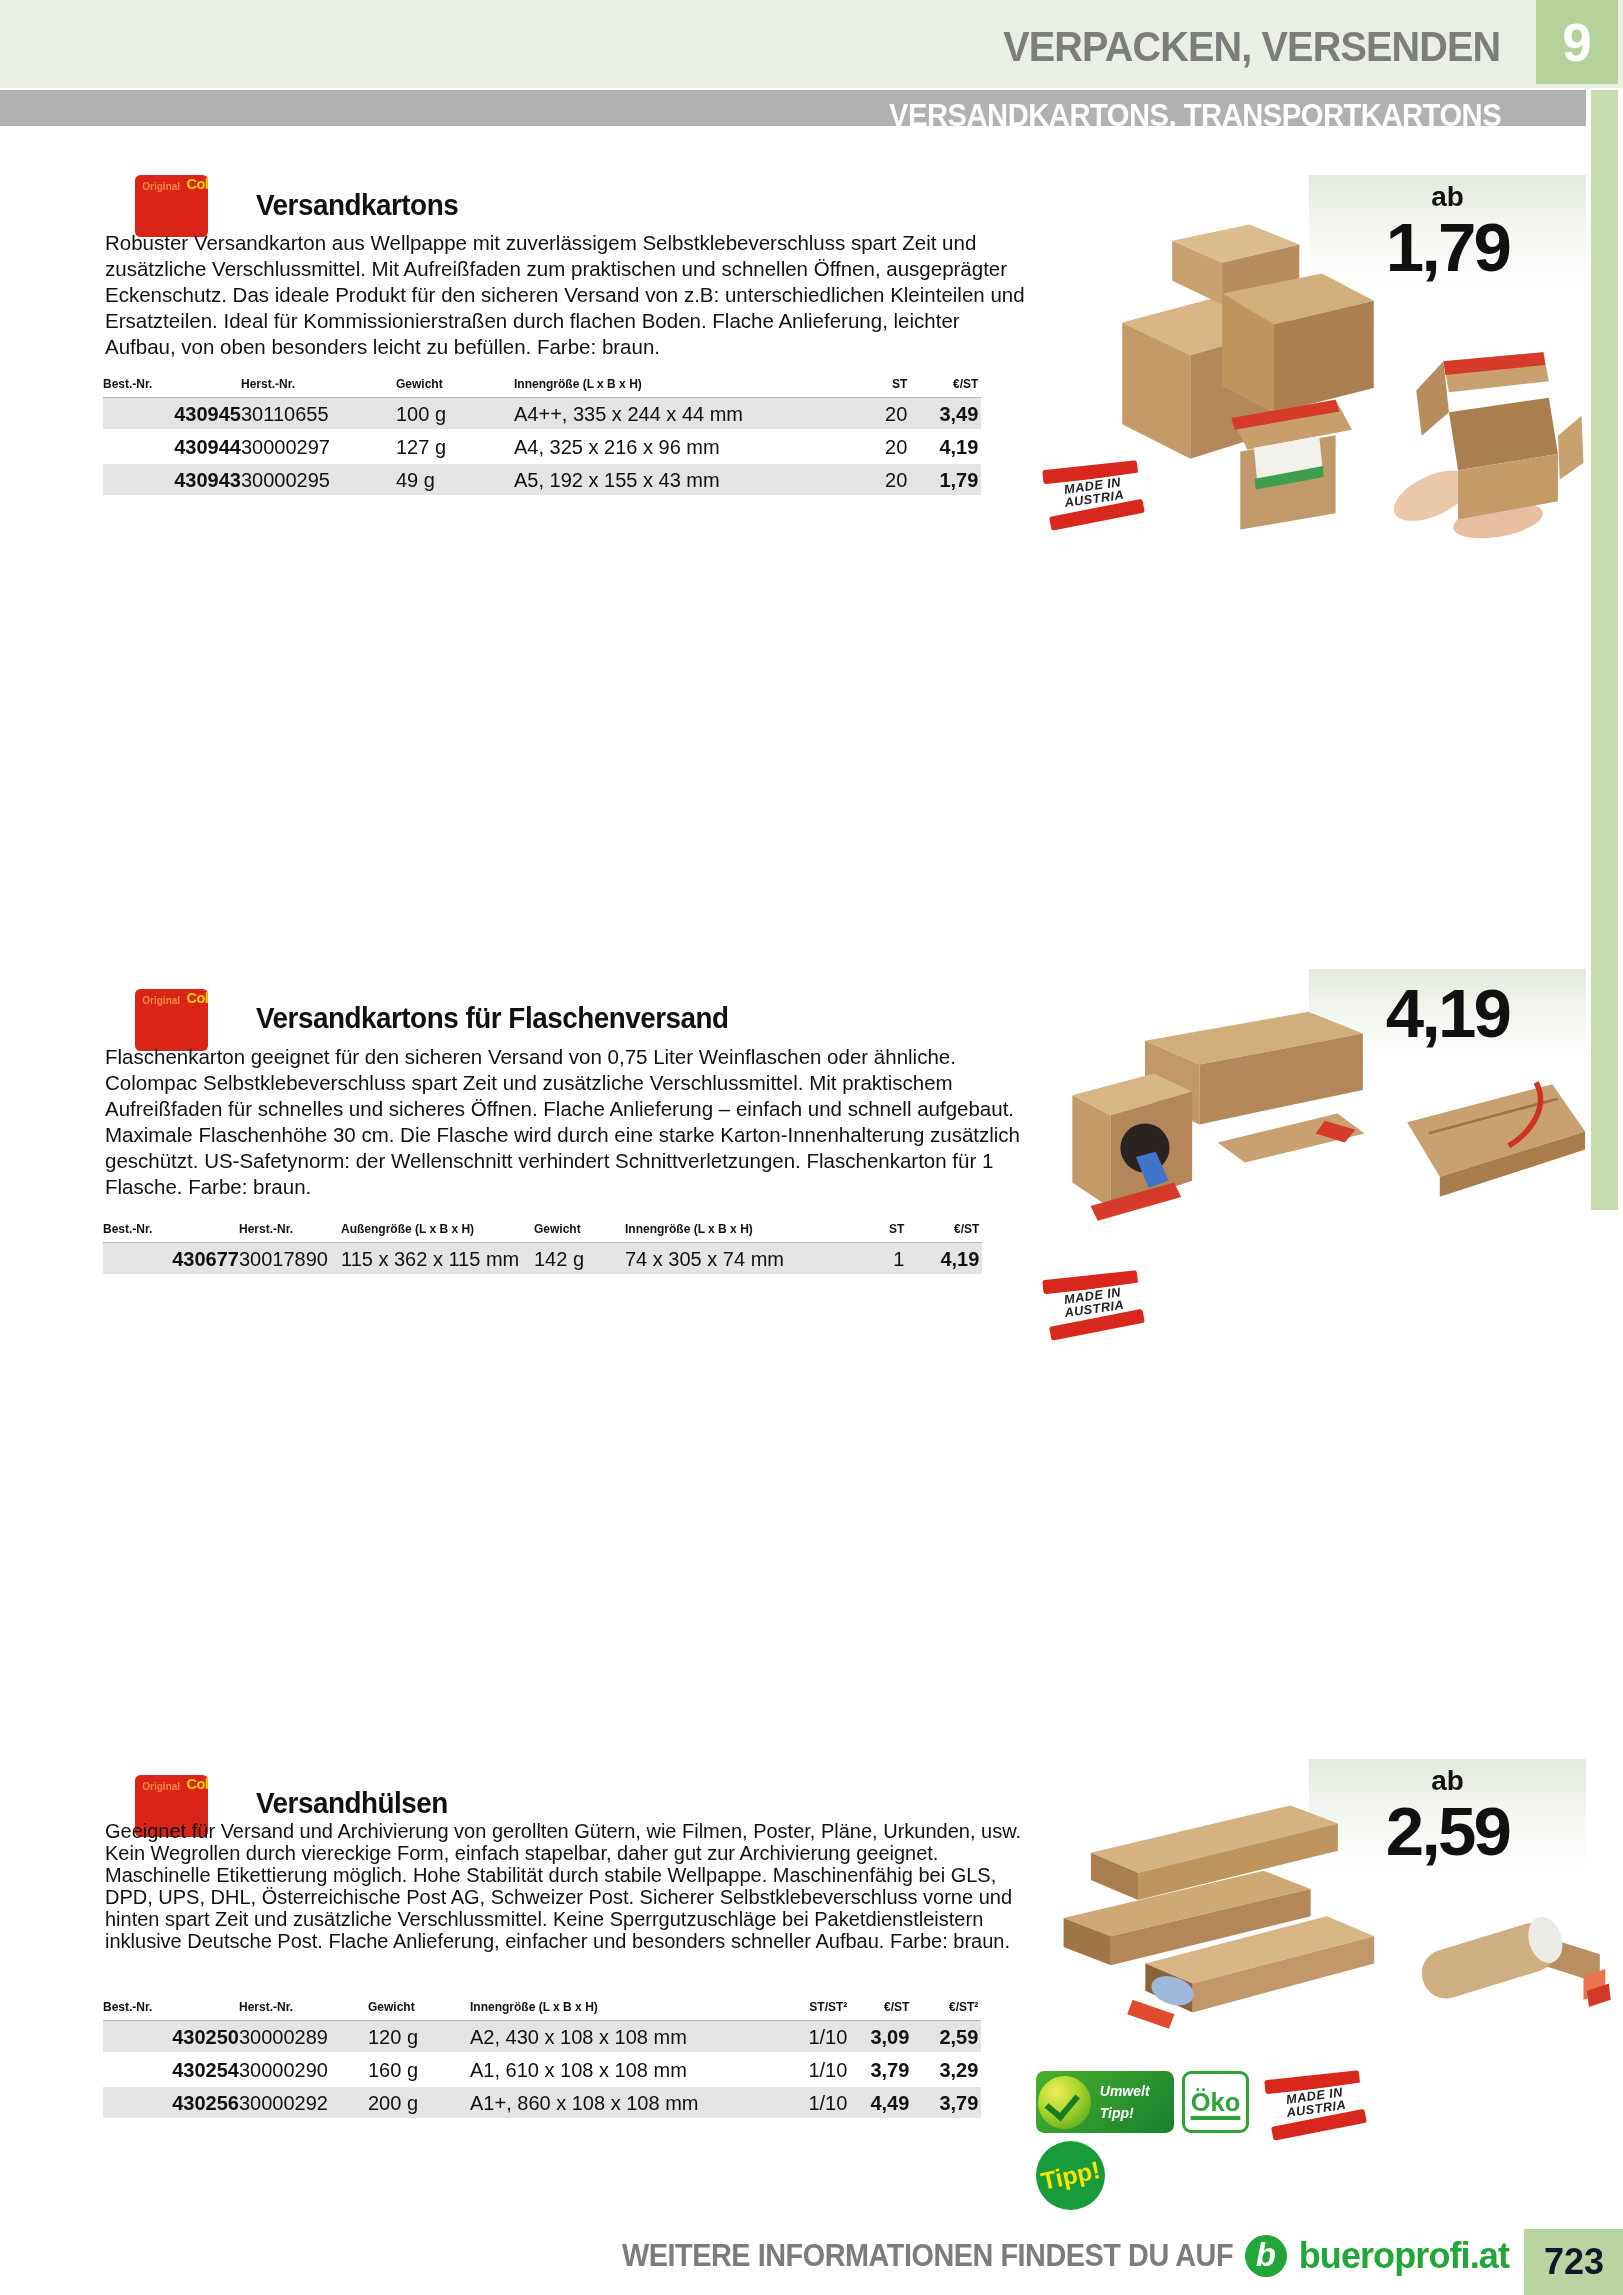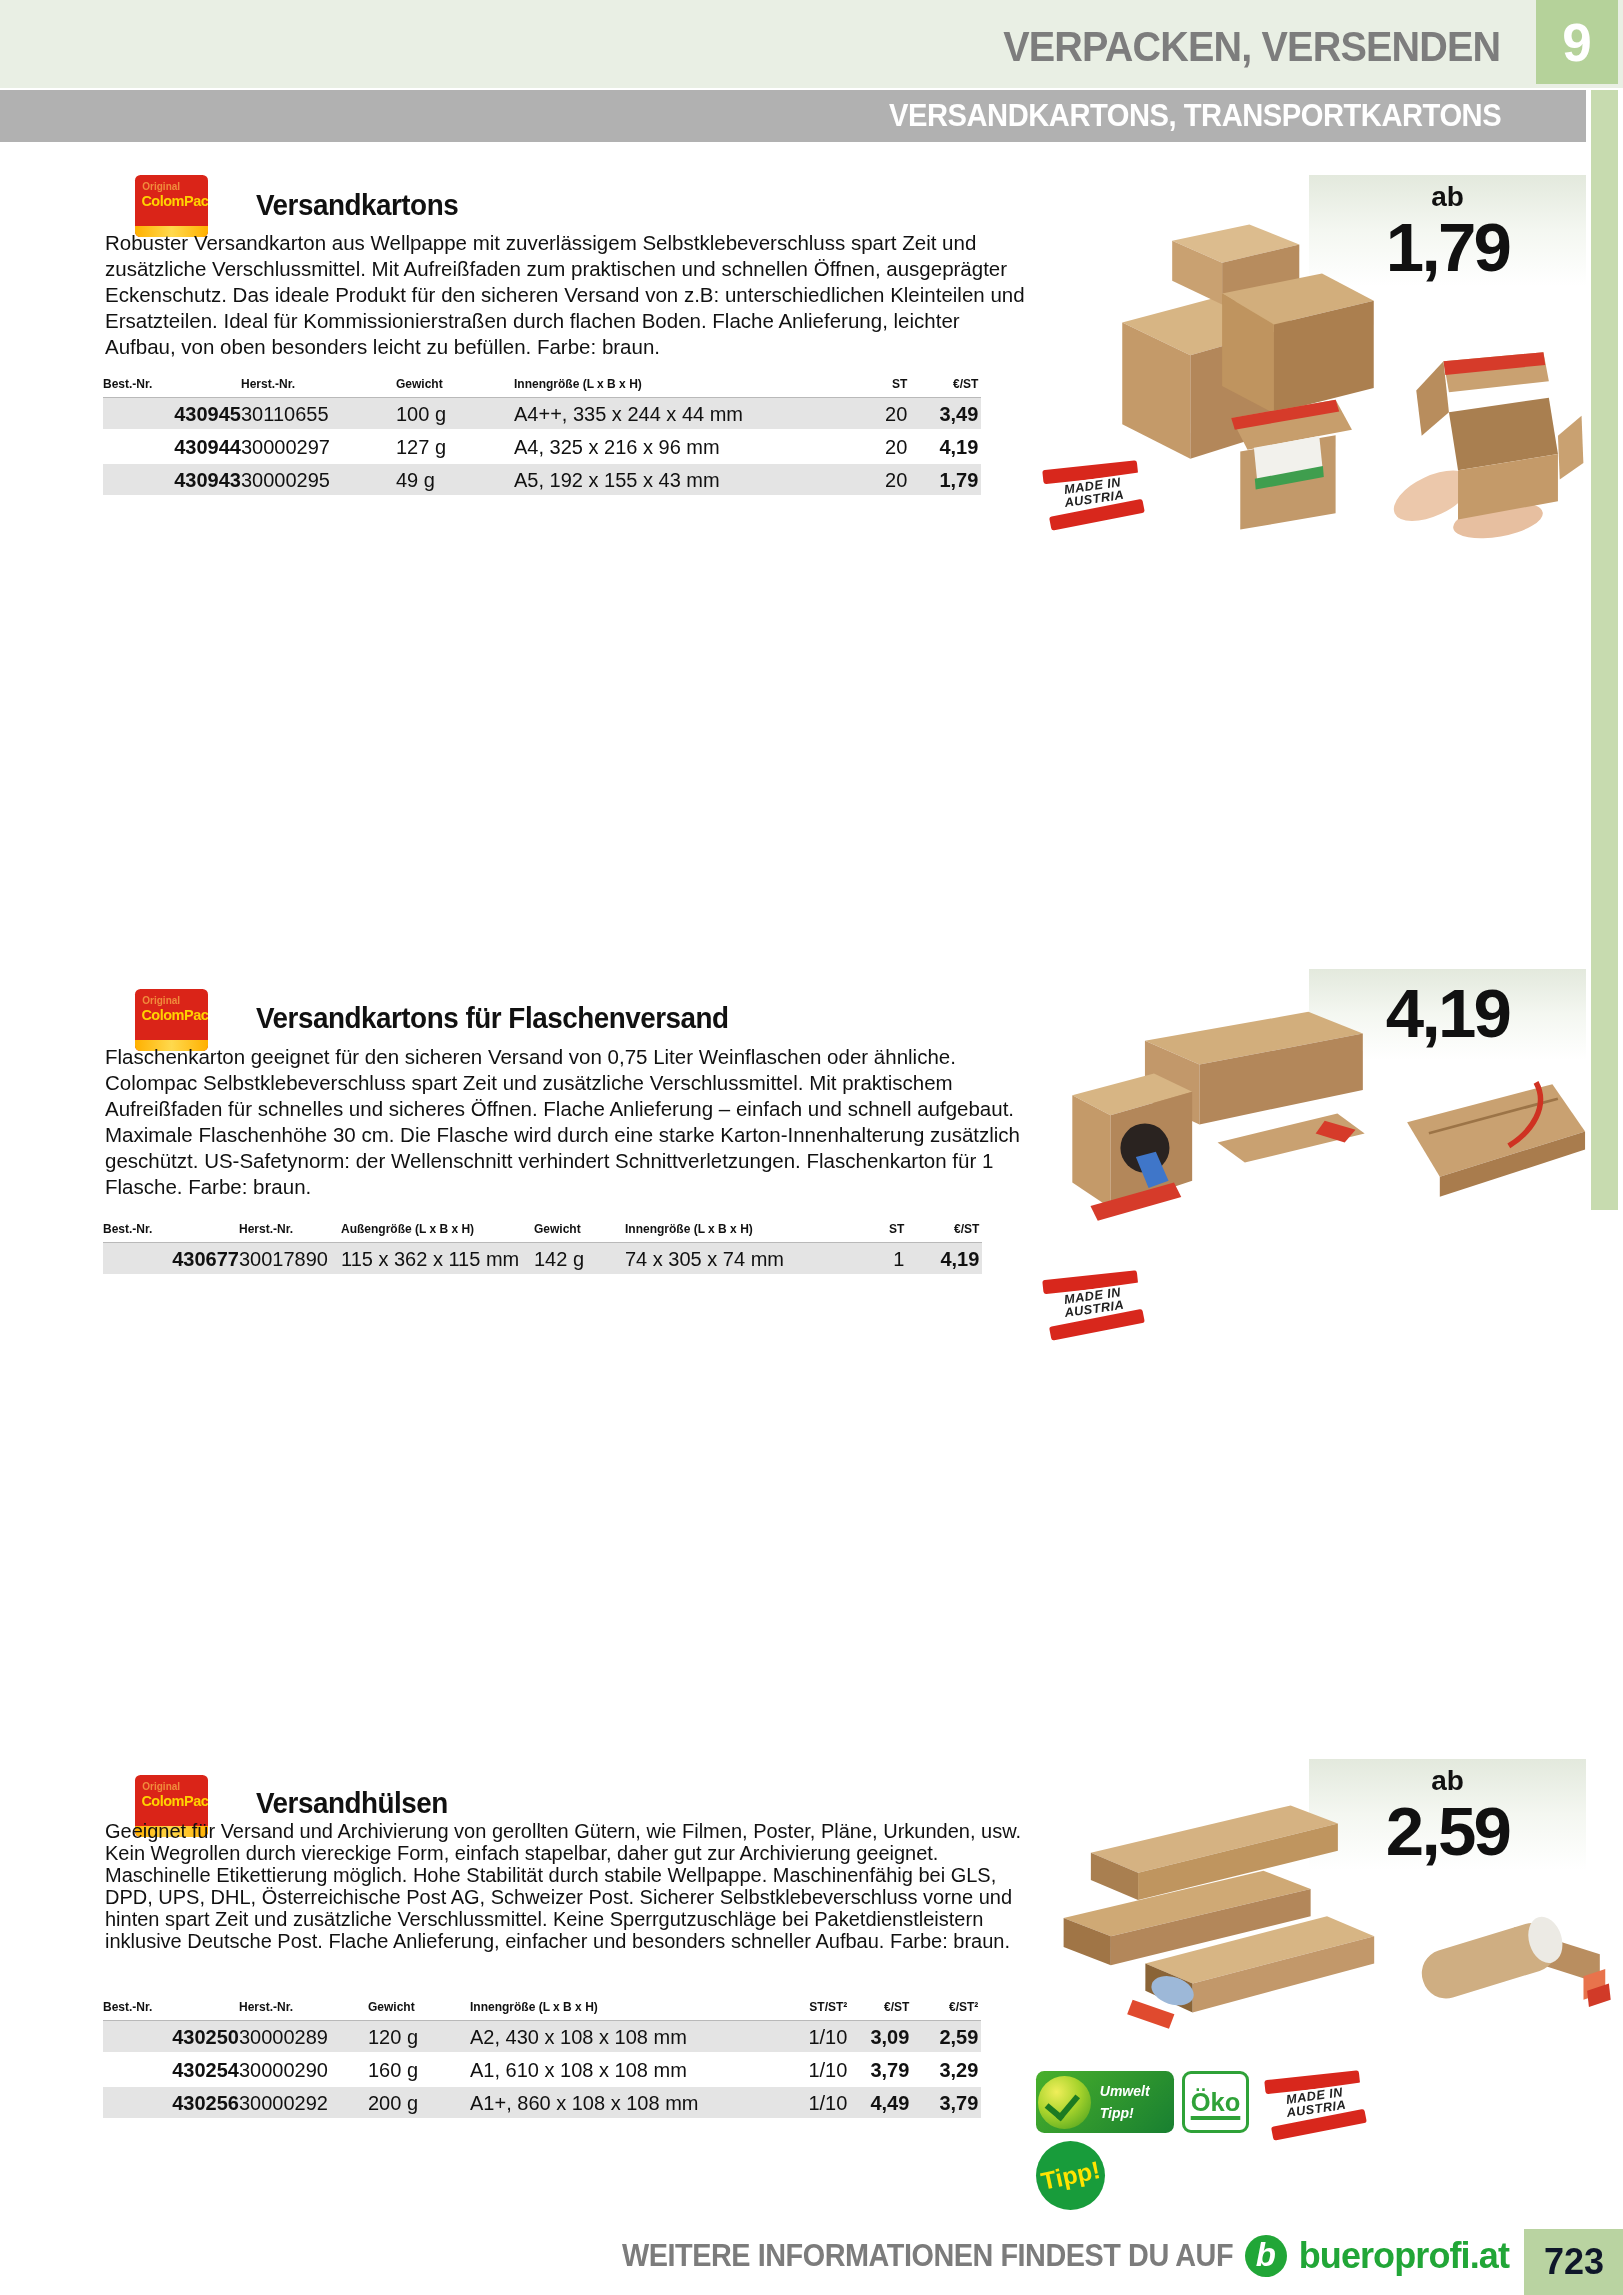--- a/index.html
+++ b/index.html
@@ -6,28 +6,28 @@
   body{font-family:"Liberation Sans", sans-serif; -webkit-font-smoothing:antialiased;}
   #page{position:relative;width:1624px;height:2296px;background:#ffffff;overflow:hidden;}
 
   
   .header-band{position:absolute;left:0;top:0;width:1624px;height:88px;background:#e9efe4;}
   .header-title{position:absolute;top:22px;right:124px;font-size:43px;font-weight:bold;color:#7d7d7d;
     letter-spacing:-0.9px;transform:scaleX(.92);transform-origin:right center;white-space:nowrap;}
   .chapter-tab{position:absolute;left:1536px;top:0;width:82px;height:84px;background:#b5d29a;
     display:flex;align-items:center;justify-content:center;}
   .chapter-tab span{color:#ffffff;font-size:53px;font-weight:bold;}
-  .subtitle-bar{position:absolute;left:0;top:90px;width:1586px;height:52px;background:#b1b1b1;}
+  .subtitle-bar{position:absolute;left:0;top:90px;width:1586px;height:36px;background:#b1b1b1;}
   .subtitle-bar span{position:absolute;right:85px;top:8.2px;color:#ffffff;font-size:31px;font-weight:bold;
     letter-spacing:-0.5px;transform:scaleX(.94);transform-origin:right center;white-space:nowrap;}
   .green-strip{position:absolute;left:1591px;top:90px;width:27px;height:1120px;background:#c7dbaf;}
 
   
   .colompac{position:absolute;width:73px;height:62px;background:#da2418;border-radius:5.5px;
-    display:flex;flex-direction:column;justify-content:flex-start;overflow:hidden;}
+    display:flex;flex-direction:row;justify-content:flex-start;overflow:hidden;}
   .colompac .orig{color:#f08c3c;font-size:10px;font-weight:bold;margin:7.3px 0 0 7.3px;line-height:10px;}
   .colompac .cp{color:#ffd200;font-size:14.5px;font-weight:bold;margin:1.8px 0 0 6.4px;line-height:15.5px;letter-spacing:-0.5px;}
   .colompac .bar{margin-top:auto;height:11px;background:linear-gradient(90deg,#ffb000,#ffd94d,#ffb000);}
 
   .sec-title{position:absolute;font-size:29px;font-weight:bold;color:#111;letter-spacing:-0.5px;
     transform:scaleX(.96);transform-origin:left center;white-space:nowrap;}
   .sec-desc{position:absolute;width:924px;font-size:20.5px;line-height:26px;color:#111;
     text-align:left;}
   .sec-desc.tight{font-size:20px;line-height:22px;}
 

